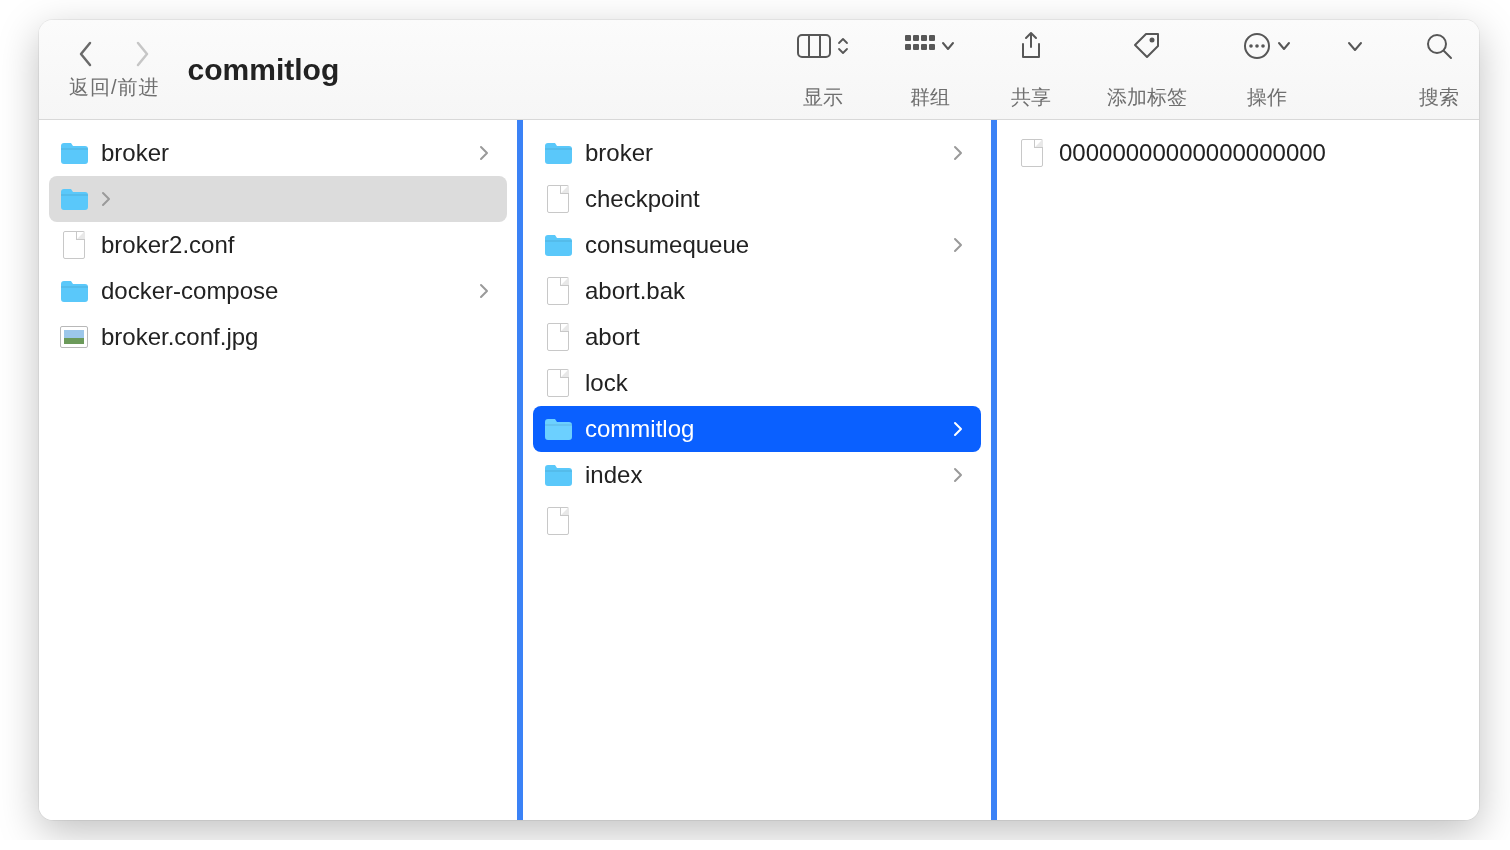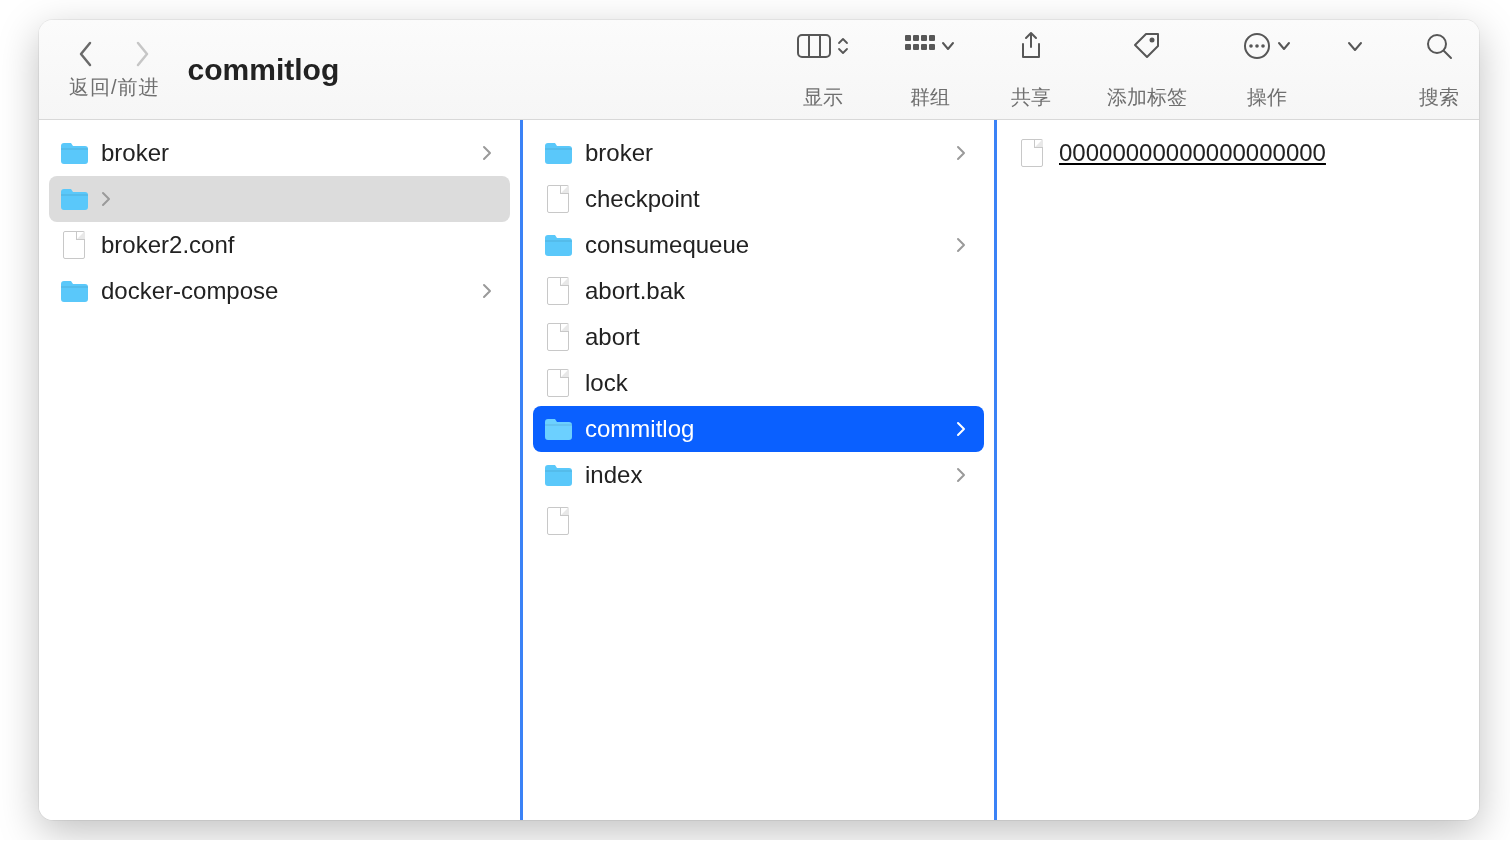--- a/index.html
+++ b/index.html
@@ -92,28 +92,28 @@
       color: #6f6f6f;
     }
 
     
     .content {
       flex: 1;
       display: flex;
       background: #fff;
     }
     .column {
-      border-right: 3px solid #3b82f6;
+      border-right: 6px solid #3b82f6;
       padding: 10px 10px;
       overflow: hidden;
     }
     .column:last-child { border-right: none; }
     .col1 { width: 484px; }
     .col2 { width: 474px; }
-    .col3 { flex: 1; text-decoration: underline; }
+    .col3 { flex: 1; }
 
     .row {
       height: 46px;
       display: flex;
       align-items: center;
       padding: 0 10px 0 10px;
       border-radius: 8px;
       font-size: 24px;
       color: #222;
       gap: 12px;
@@ -331,20 +331,27 @@
               <path d="M1 7 L28 7" stroke="rgba(0,0,0,0.12)" stroke-width="1"></path>
             </svg>
           </div>
           <div class="name">docker-compose</div>
           <div class="chev">
             <svg width="10" height="16" viewBox="0 0 10 16">
               <path d="M2 2 L8 8 L2 14" stroke="#9a9a9a" stroke-width="2" fill="none" stroke-linecap="round" stroke-linejoin="round"></path>
             </svg>
           </div>
         </div>
+        <div class="row">
+          <div class="icon-slot">
+            <div class="image-icon"></div>
+          </div>
+          <div class="name">broker.conf.jpg</div>
+          <div class="chev"></div>
+        </div>
       </div>
     <div class="column col2">
         <div class="row">
           <div class="icon-slot">
             <svg class="folder-icon" viewBox="0 0 28 22">
               <path d="M1 4 Q1 1 4 1 L11 1 L13 4 L25 4 Q28 4 28 7 L28 19 Q28 22 25 22 L4 22 Q1 22 1 19 Z" fill="#5ac8fa"></path>
               <path d="M1 7 L28 7" stroke="rgba(0,0,0,0.12)" stroke-width="1"></path>
             </svg>
           </div>
           <div class="name">broker</div>

